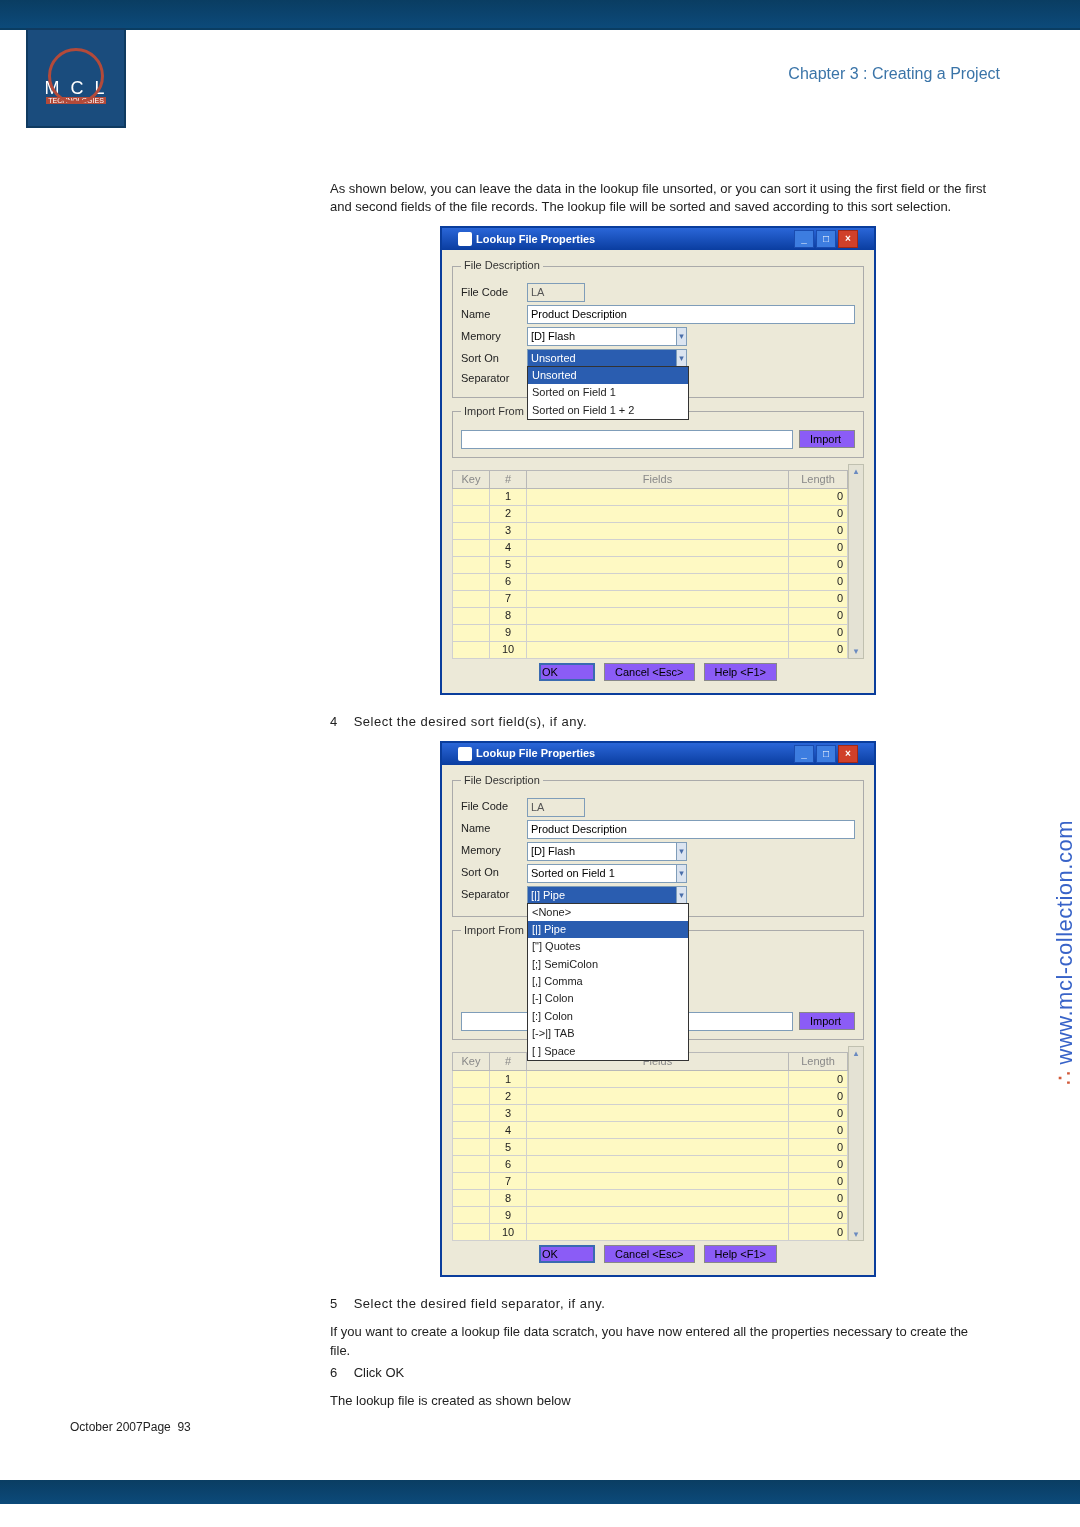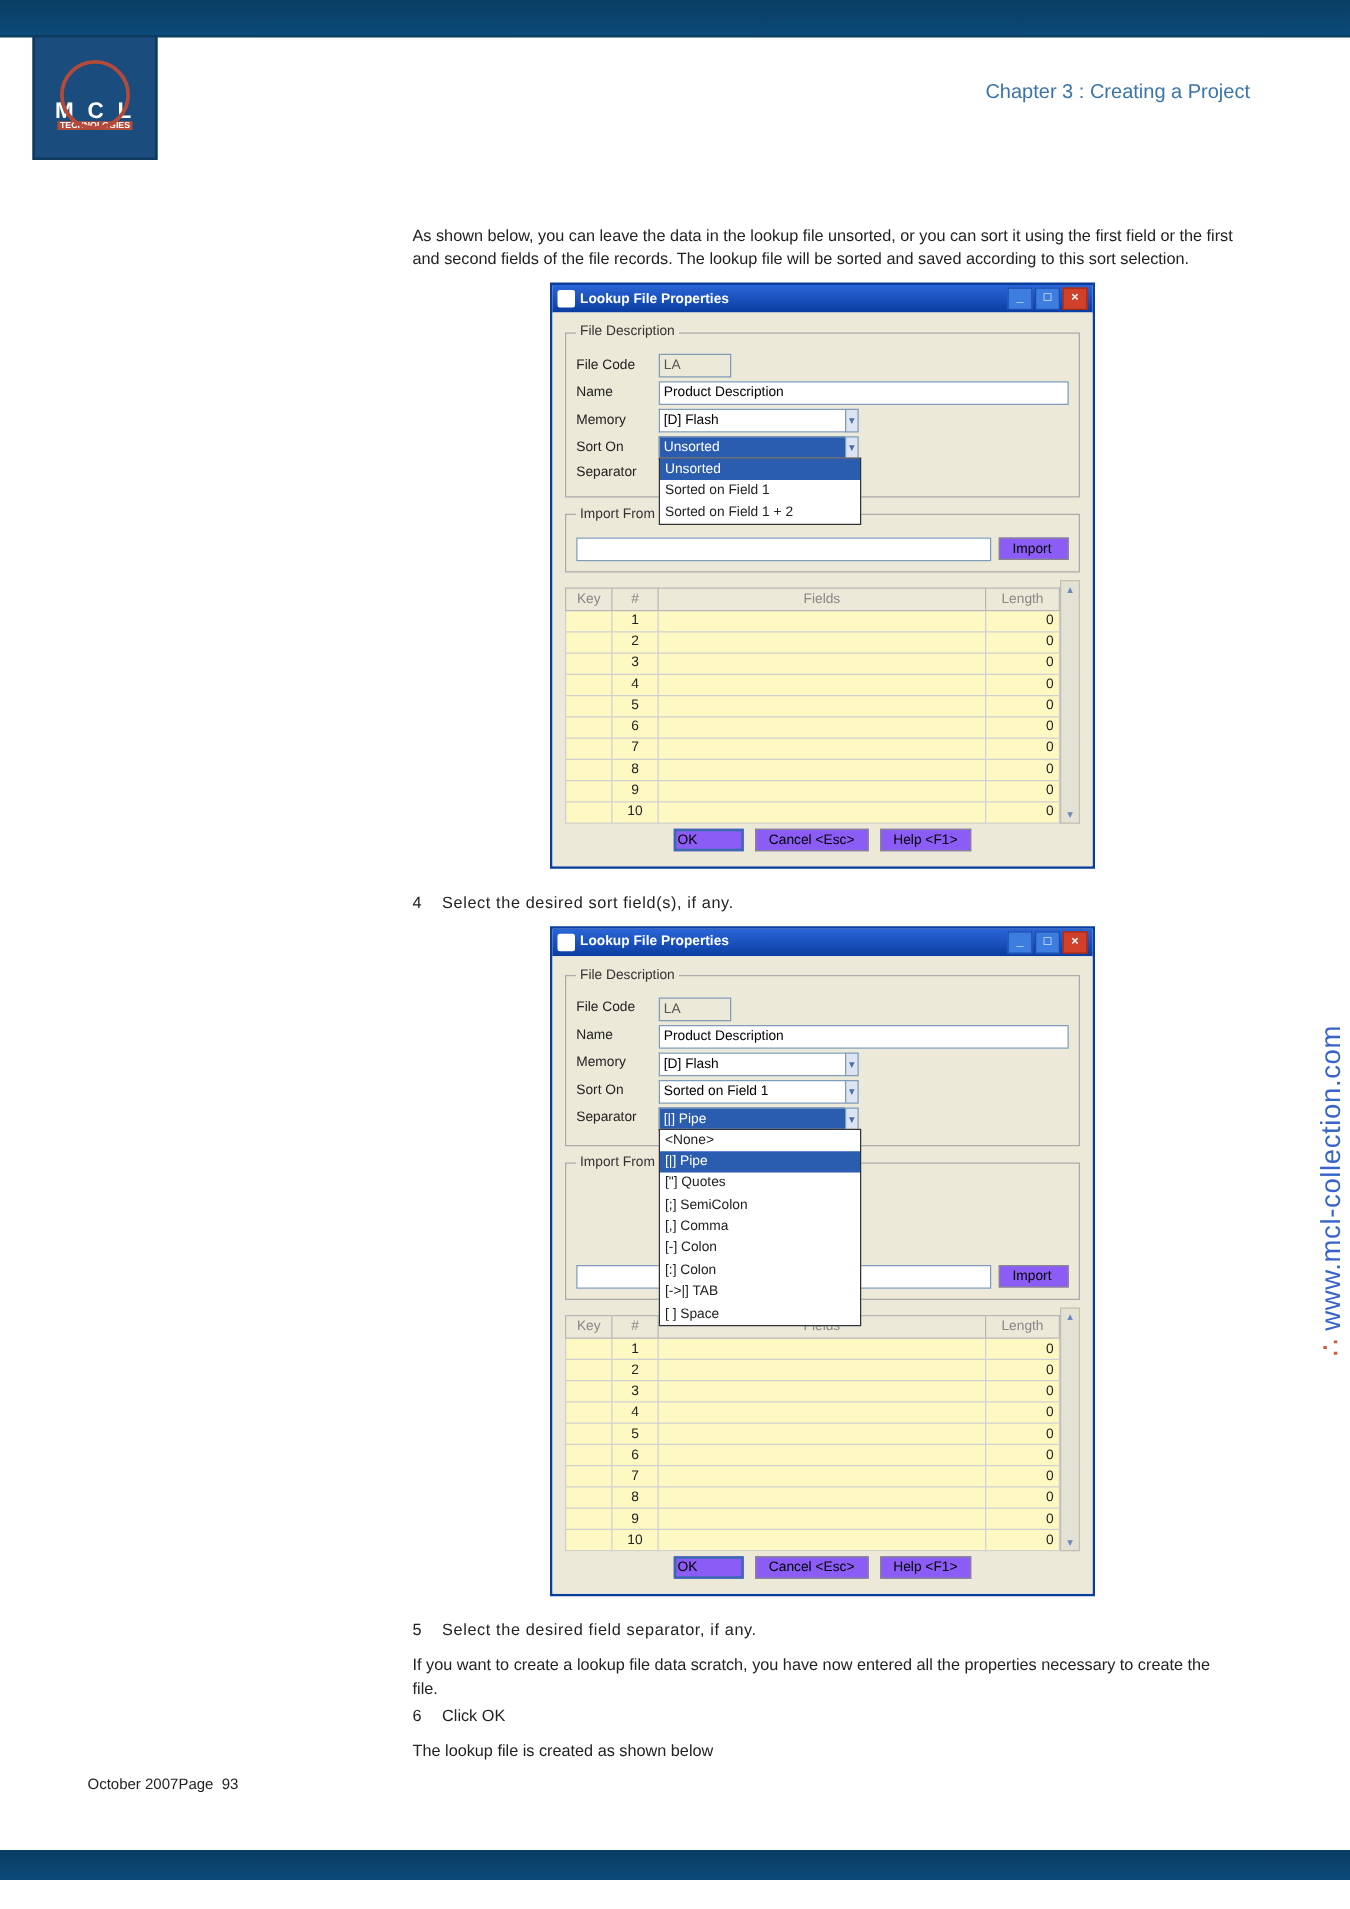--- a/index.html
+++ b/index.html
@@ -11,21 +11,20 @@
     color: #222;
     width: 1080px;
   }
   .top-bar { height: 28px; background: linear-gradient(#0a3d62,#0c4a7a); border-bottom:2px solid #0a3d62; }
   .logo-box {
     position:absolute; top:28px; left:26px;
     width:96px; height:96px;
     background:#1a4c7d;
     display:flex; flex-direction:column; align-items:center; justify-content:center;
     border:2px solid #0f3a60;
-    font-weight:bold;
   }
   .logo-ring { width:50px; height:50px; border:3px solid #b34a3a; border-radius:50%; position:relative; top:-4px; }
   .logo-text { color:#fff; font-size:18px; letter-spacing:3px; margin-top:-30px; }
   .logo-sub { color:#fff; font-size:7px; background:#b34a3a; padding:0 2px; margin-top:-2px;}
   .chapter {
     position:absolute; top:65px; right:80px;
     color:#3a74a8; font-size:16px;
   }
   .content {
     margin-left:330px; margin-right:90px; padding-top:150px;
@@ -39,21 +38,21 @@
     width:432px; margin:8px auto 18px 110px;
     border:2px solid #0a3d9c;
     font-size:11px;
     font-family: Tahoma, sans-serif;
   }
   .titlebar {
     height:22px;
     background: linear-gradient(#2a66d8,#0a3da0);
     color:#fff; font-weight:bold;
     display:flex; align-items:center; justify-content:space-between;
-    padding:0 4px;
+    padding:0 16px;
   }
   .titlebar .left { display:flex; align-items:center; gap:4px;}
   .titlebar .icon { width:14px;height:14px;background:#fff;border-radius:2px;display:inline-block;}
   .winbtns { display:flex; gap:2px;}
   .winbtn { width:18px;height:16px;border:1px solid #1a4cb0;background:#3d7de0;color:#fff;display:flex;align-items:center;justify-content:center;font-size:10px;}
   .winbtn.close{background:#d0402a;border-color:#a02818;}
   .dlg-body { background:#ece9d8; padding:8px 10px 10px 10px; }
   fieldset { border:1px solid #aaa; margin:0 0 6px 0; padding:6px 8px 8px 8px; }
   legend { font-size:11px; padding:0 3px; color:#333; }
   .frow { display:flex; align-items:center; margin:3px 0; position:relative; }

